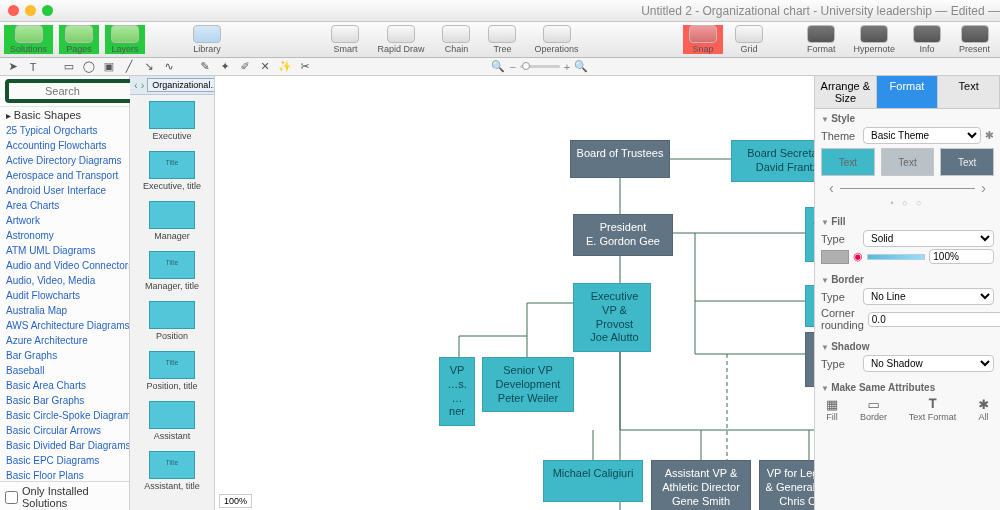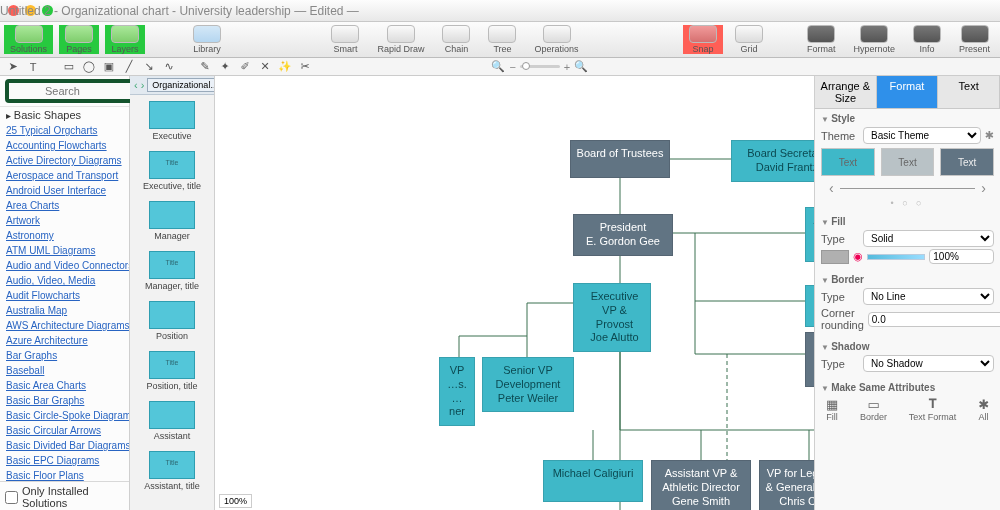--- a/index.html
+++ b/index.html
@@ -1,38 +1,38 @@
 <!DOCTYPE html>
 <html><head>
 <meta charset="utf-8">
 <style>
 * { margin:0; padding:0; box-sizing:border-box; font-family:-apple-system,Helvetica,Arial,sans-serif; font-size:11px; }
 body { width:1000px; height:510px; background:#ececec; overflow:hidden; position:relative; }
 .titlebar { height:22px; background:linear-gradient(#fdfdfd,#e8e8e8); border-bottom:1px solid #c8c8c8; display:flex; align-items:center; padding:0 8px; position:relative; }
 .tlights { display:flex; gap:6px; }
 .tlights span { width:11px; height:11px; border-radius:50%; }
 .r{background:#ff5f56}.y{background:#ffbd2e}.g{background:#27c93f}
-.title { position:absolute; left:0; right:0; text-align:left; color:#888; font-size:12px; pointer-events:none }
+.title { position:absolute; left:0; right:0; text-align:right; color:#888; font-size:12px; pointer-events:none }
 .toolbar { height:36px; background:linear-gradient(#fcfcfc,#e6e6e6); border-bottom:1px solid #bcbcbc; display:flex; align-items:center; padding:0 4px; gap:6px; }
 .tbtn { display:flex; flex-direction:column; align-items:center; padding:0 6px; cursor:pointer; }
 .tbtn .ic { width:28px; height:18px; background:linear-gradient(#fafafa,#dcdcdc); border:1px solid #bbb; border-radius:4px; margin-bottom:1px; position:relative; }
 .tbtn.g .ic{background:linear-gradient(#aae89a,#7fcd6d)}
 .tbtn.r .ic{background:linear-gradient(#f19b9b,#d67070)}
 .tbtn.b .ic{background:linear-gradient(#d4e8f7,#b5d6f0)}
 .tbtn.k .ic{background:linear-gradient(#777,#555)}
 .tbtn .lb{ font-size:9px; color:#555 }
 .spacer{flex:1}
 .rulerbar { height:18px; background:#f5f5f5; border-bottom:1px solid #ccc; display:flex; align-items:center; padding:0 6px; gap:6px; }
 .rulerbar .tool { width:14px; height:14px; border:1px solid transparent; display:flex; align-items:center; justify-content:center; color:#555; cursor:pointer; }
 .main { display:flex; height:436px; }
 .leftpanel { width:130px; background:#fcfcfc; border-right:1px solid #cfcfcf; display:flex; flex-direction:column; }
 .search { display:flex; align-items:center; padding:3px 5px; border-bottom:1px solid #e4e4e4; }
 .search input { flex:1; border:4px solid #14532d; border-radius:4px; padding:2px 6px 2px 36px; background:#fafafa; font-size:11px; color:#888; }
 .shapelist { overflow:auto; flex:1; }
-.shapelist a { display:block; padding:2px 6px; color:#2864c2; text-decoration:underline; font-size:10px; white-space:nowrap; cursor:pointer; }
+.shapelist a { display:block; padding:2px 6px; color:#2864c2; font-size:10px; white-space:nowrap; cursor:pointer; }
 .cat { padding:2px 6px; color:#333; font-size:10px; }
 .onlyinst { border-top:1px solid #d8d8d8; padding:3px 5px; font-size:10px; color:#333; display:flex; align-items:center; gap:4px }
 .shapepanel { width:85px; background:#f2f2f2; border-right:1px solid #cfcfcf; overflow:auto; }
 .shapepanel .tabhdr { background:#e2e9f0; border-bottom:1px solid #bcc8d4; padding:2px 4px; font-size:9px; color:#333; display:flex; align-items:center; }
 .shapepanel .tabhdr .arrow{color:#4a7;margin-right:3px}
 .shapepanel .tabhdr select{font-size:9px;border:1px solid #9ab;background:#eaf0f7;flex:1}
 .shapegrp { text-align:center; padding:4px 0; }
 .shaperect { width:46px; height:28px; background:#53c6d9; border:1px solid #2e9eb1; margin:2px auto; cursor:pointer; position:relative; }
 .shaperect.t::after{content:'Title';position:absolute;left:0;right:0;top:7px;font-size:7px;color:#2e6a74}
 .shapelbl { font-size:9px; color:#444; }

